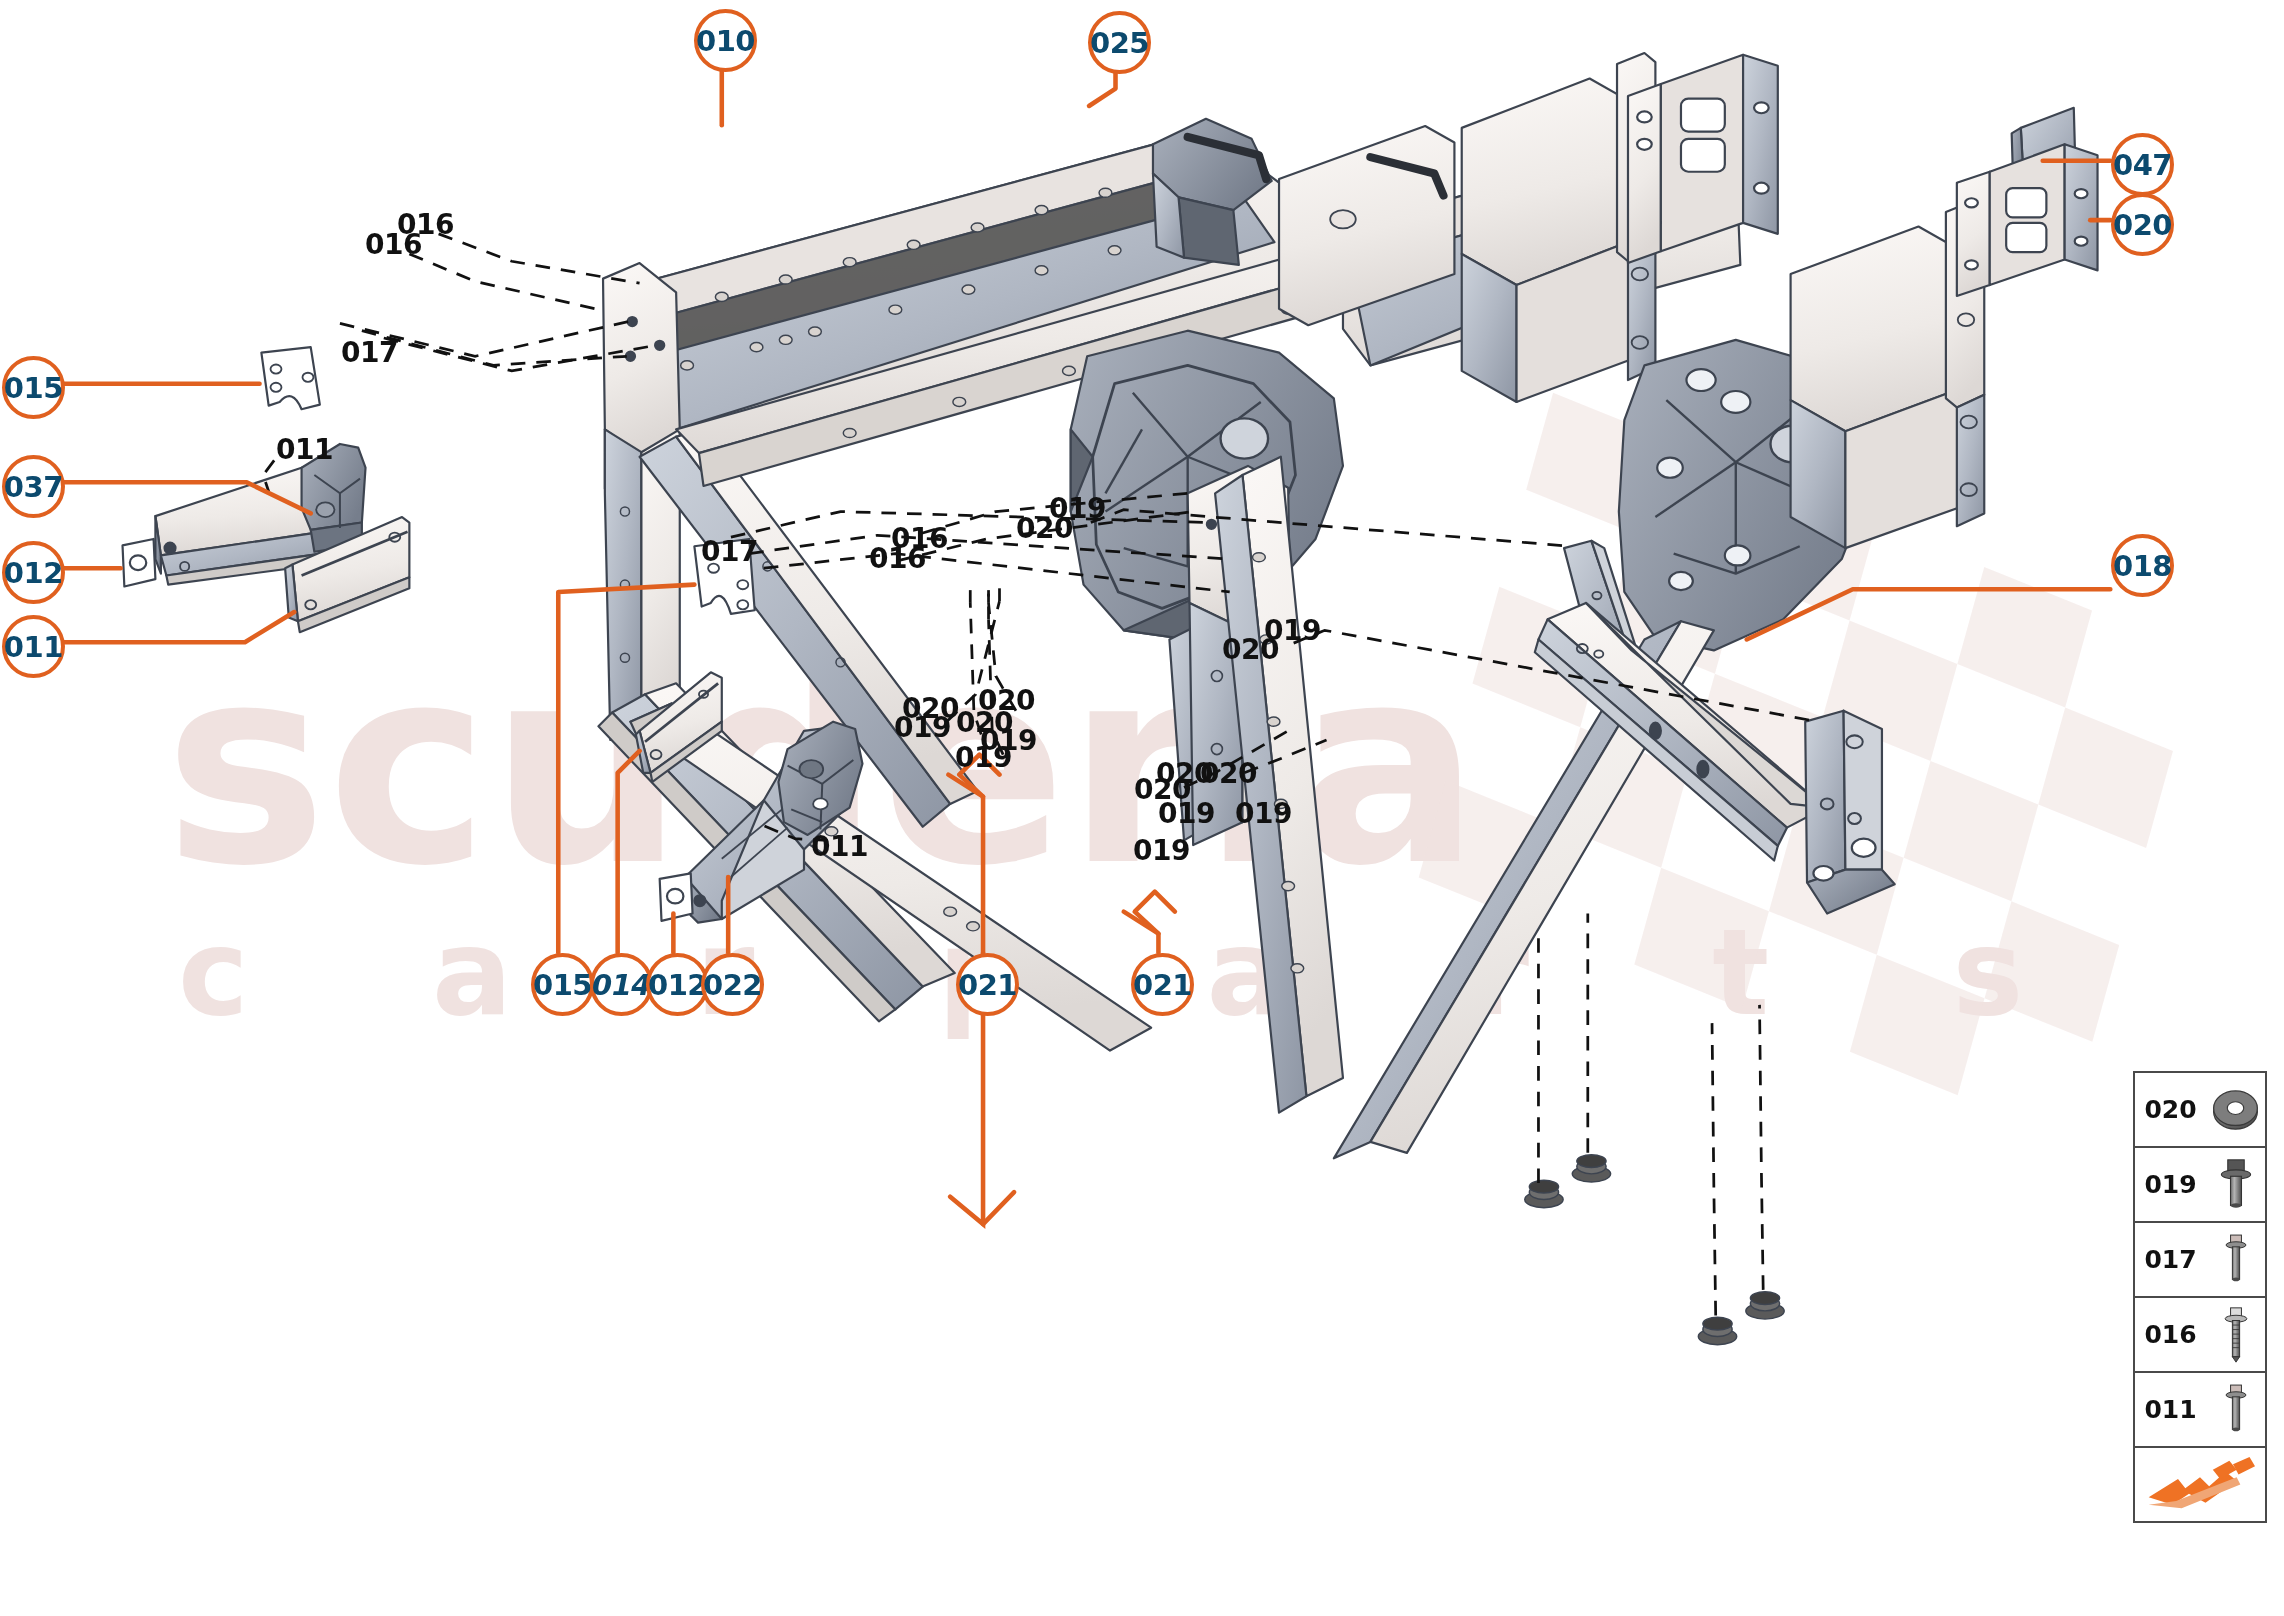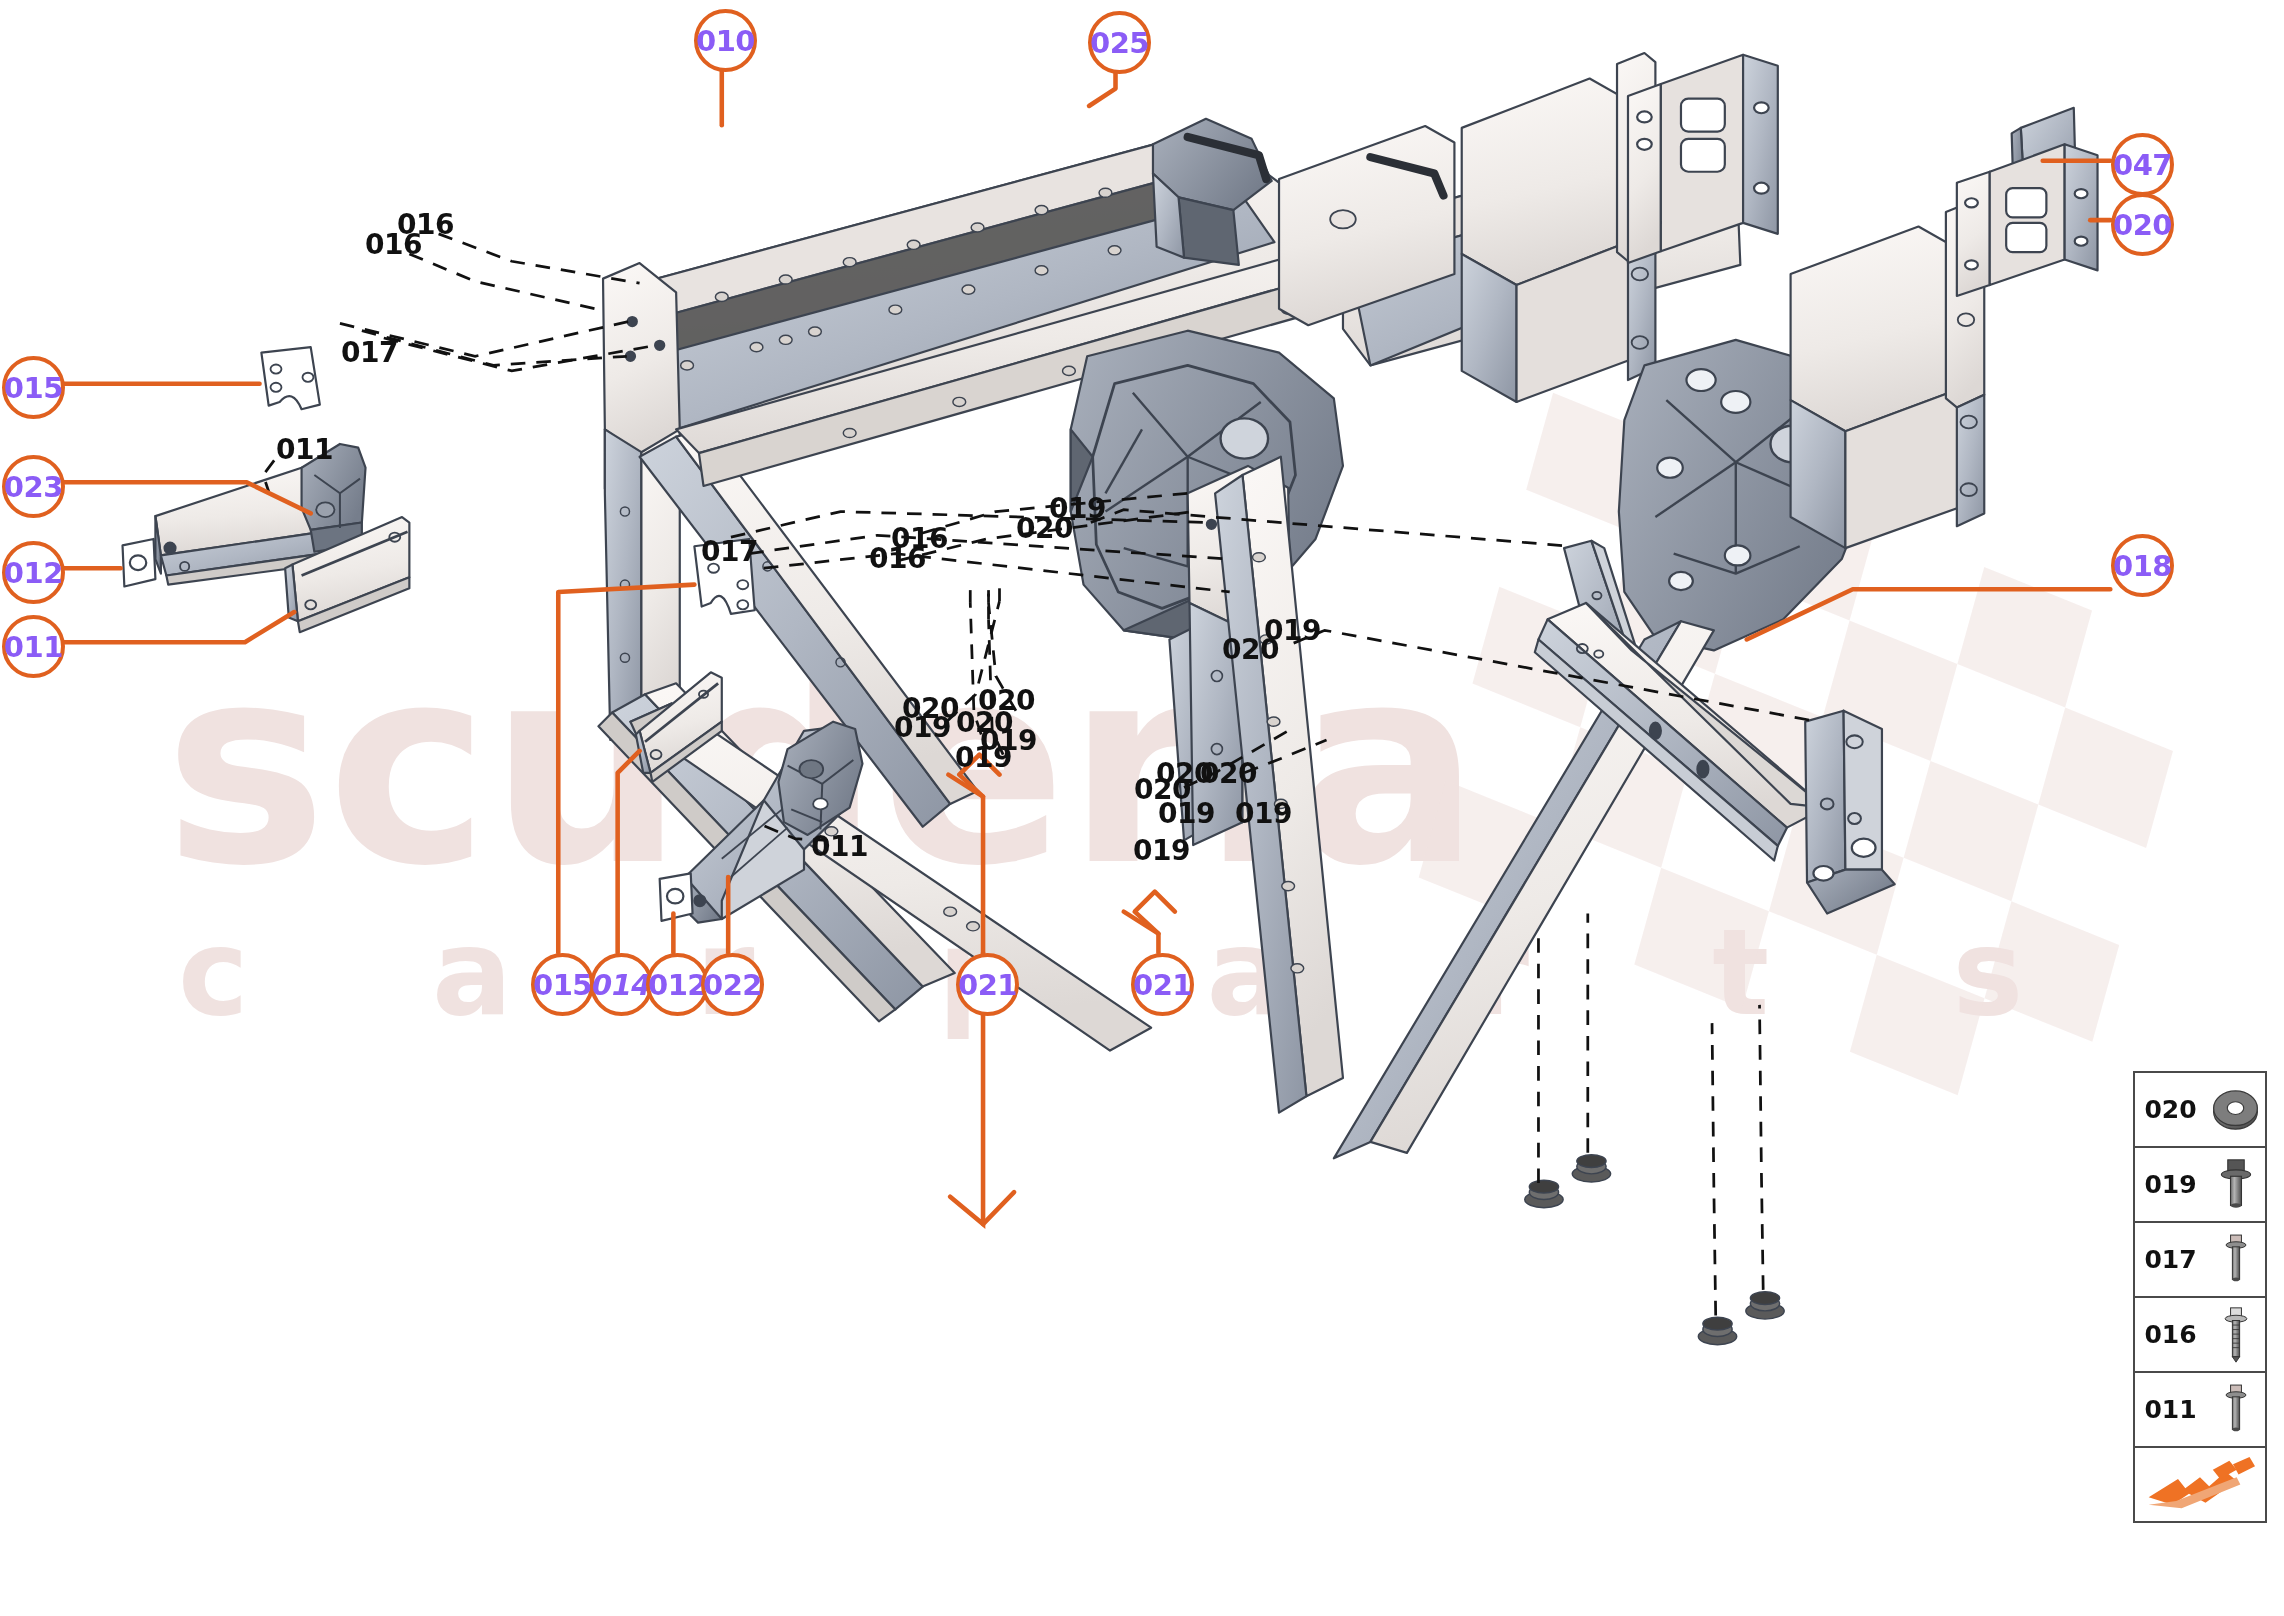--- a/index.html
+++ b/index.html
@@ -4,21 +4,21 @@
 <title>Exploded Parts Diagram</title>
 <style>
   html,body{margin:0;padding:0;background:#fff;}
   body{font-family:"Liberation Sans",sans-serif;}
   #stage{position:relative;width:2284px;height:1616px;background:#ffffff;overflow:hidden;}
   #artwork{position:absolute;inset:0;width:2284px;height:1616px;}
   .wm{position:absolute;pointer-events:none;user-select:none;color:#f0e2e0;font-weight:700;letter-spacing:0;}
   #wm-main{left:164px;top:630px;font-size:274px;line-height:274px;font-family:"DejaVu Sans",sans-serif;}
   #wm-sub{left:178px;top:914px;font-size:119px;line-height:119px;font-family:"DejaVu Sans",sans-serif;letter-spacing:71px;}
   .lbl-circle{position:absolute;border:4.6px solid #e0601f;border-radius:50%;background:#fff;
-      display:flex;align-items:center;justify-content:center;color:#8b5cf6;font-weight:700;
+      display:flex;align-items:center;justify-content:center;color:#0c4a6e;font-weight:700;
       font-family:"DejaVu Sans",sans-serif;font-size:29px;letter-spacing:-0.5px;}
   .dashlabel{position:absolute;color:#111;font-weight:700;font-family:"DejaVu Sans",sans-serif;font-size:28px;letter-spacing:-0.5px;white-space:nowrap;}
   #legend{position:absolute;left:2133px;top:1071px;width:130px;border:2.7px solid #4a4a4a;background:#fff;}
   #legend .lrow{display:flex;align-items:center;height:73px;border-bottom:2.7px solid #4a4a4a;}
   #legend .lrow:last-child{border-bottom:none;}
   #legend .lcode{width:71px;text-align:center;font-weight:700;font-family:"DejaVu Sans",sans-serif;font-size:25px;color:#111;}
   #legend .lpic{flex:1;display:flex;align-items:center;justify-content:center;}
 </style>
 </head>
 <body>
@@ -519,21 +519,21 @@
       <path d="M1076,1340 L1110,1305"></path>
     </g>
 
   </svg>
 
   <div class="lbl-circle" style="left:694px;top:9.1px;width:55px;height:55px;">010</div>
   <div class="lbl-circle" style="left:1088px;top:11px;width:55px;height:55px;">025</div>
   <div class="lbl-circle" style="left:2111px;top:133px;width:55px;height:55px;">047</div>
   <div class="lbl-circle" style="left:2111px;top:193px;width:55px;height:55px;">020</div>
   <div class="lbl-circle" style="left:1.8px;top:356px;width:55px;height:55px;">015</div>
-  <div class="lbl-circle" style="left:1.8px;top:455px;width:55px;height:55px;">023</div>
+  <div class="lbl-circle" style="left:1.8px;top:455px;width:55px;height:55px;">037</div>
   <div class="lbl-circle" style="left:1.8px;top:541px;width:55px;height:55px;">012</div>
   <div class="lbl-circle" style="left:1.8px;top:615px;width:55px;height:55px;">011</div>
   <div class="lbl-circle" style="left:2111px;top:534px;width:55px;height:55px;">018</div>
   <div class="lbl-circle" style="left:531px;top:953px;width:55px;height:55px;">015</div>
   <div class="lbl-circle" style="left:590px;top:953px;width:55px;height:55px;font-style:italic;">014</div>
   <div class="lbl-circle" style="left:646px;top:953px;width:55px;height:55px;">012</div>
   <div class="lbl-circle" style="left:701px;top:953px;width:55px;height:55px;">022</div>
   <div class="lbl-circle" style="left:956px;top:953px;width:55px;height:55px;">021</div>
   <div class="lbl-circle" style="left:1131px;top:953px;width:55px;height:55px;">021</div>
 

